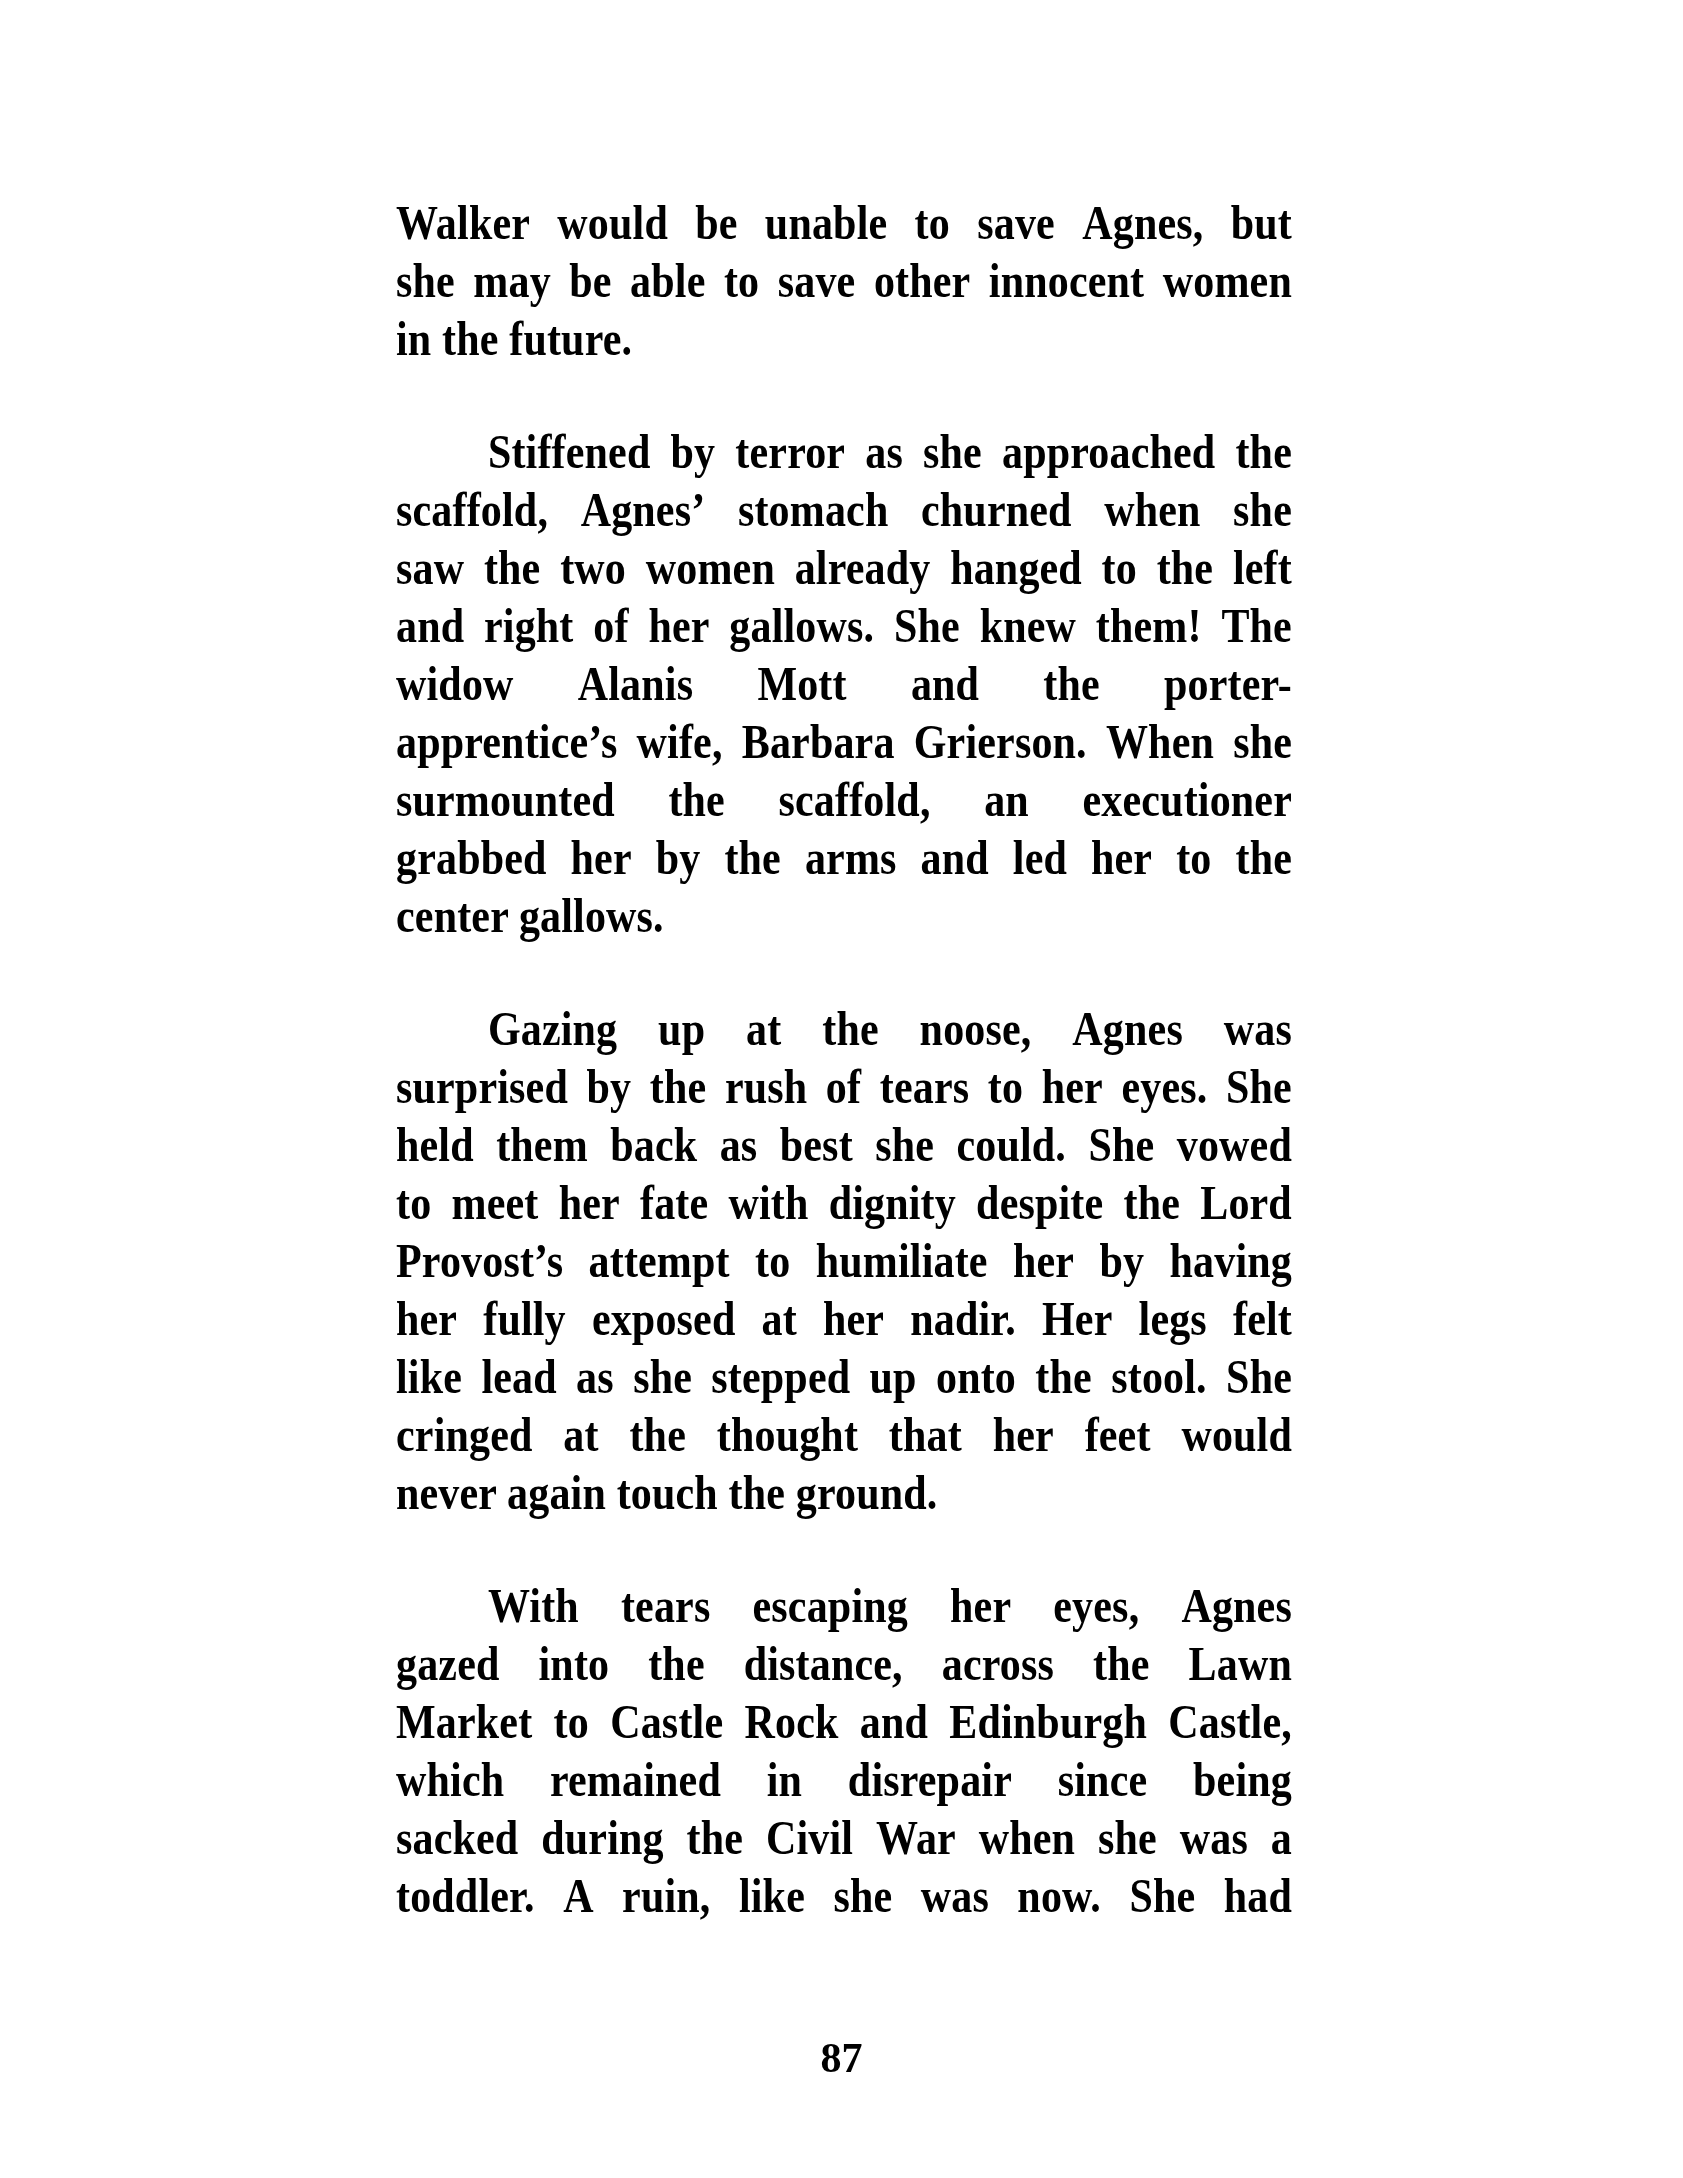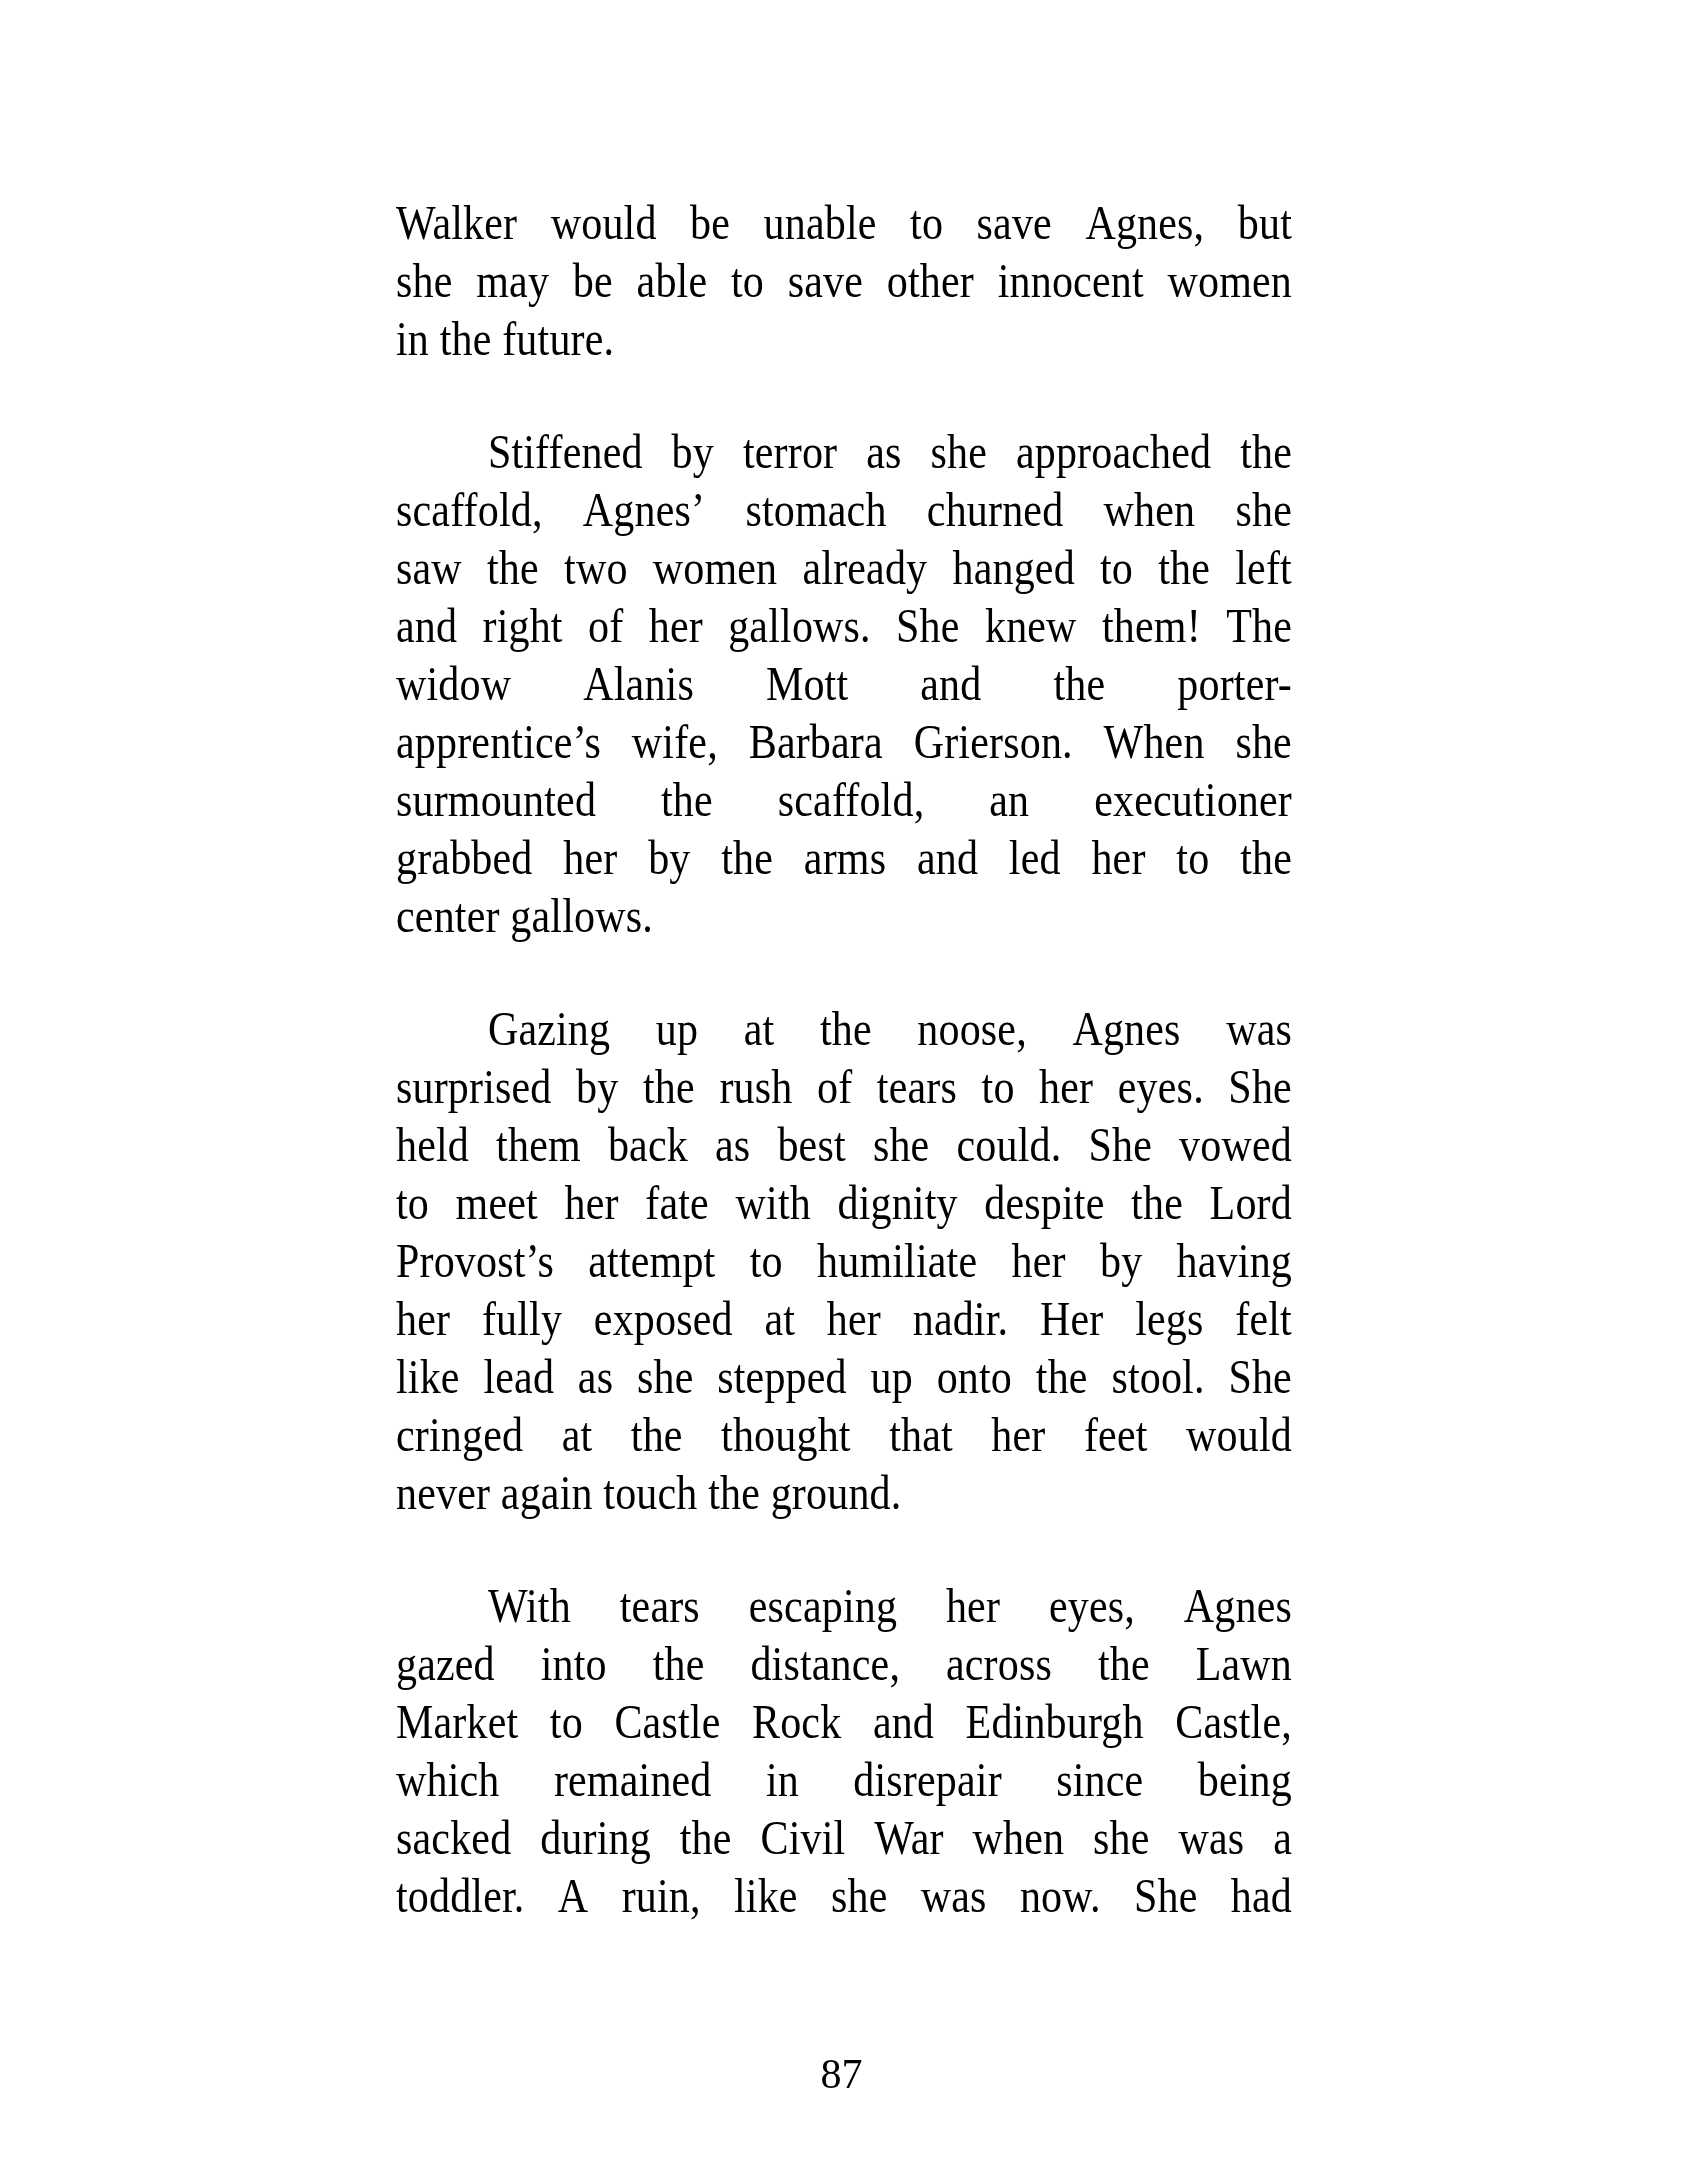--- a/index.html
+++ b/index.html
@@ -10,20 +10,21 @@
     background: #ffffff;
     overflow: hidden;
     font-family: "Liberation Serif", "DejaVu Serif", serif;
   }
   #book-page {
     position: relative;
     width: 1683px;
     height: 2178px;
     background: #ffffff;
     color: #000000;
+    font-weight: bold;
   }
   
   #text-block {
     position: absolute;
     left: 396px;
     top: 194px;
     width: 1024px;
     transform: scaleX(0.875);
     transform-origin: 0 0;
   }
@@ -49,21 +50,20 @@
   .line.indent { padding-left: 105px; }
   #page-number {
     position: absolute;
     top: 2037px;
     left: 0;
     width: 1683px;
     text-align: center;
     font-size: 42px;
     line-height: 1;
     color: #000000;
-    margin-top: 16px;
   }
 </style>
 </head>
 <body>
 
 <div id="book-page">
   <div id="text-block">
       <div class="paragraph">
         <div class="line stretch">
           <span>Walker</span>

